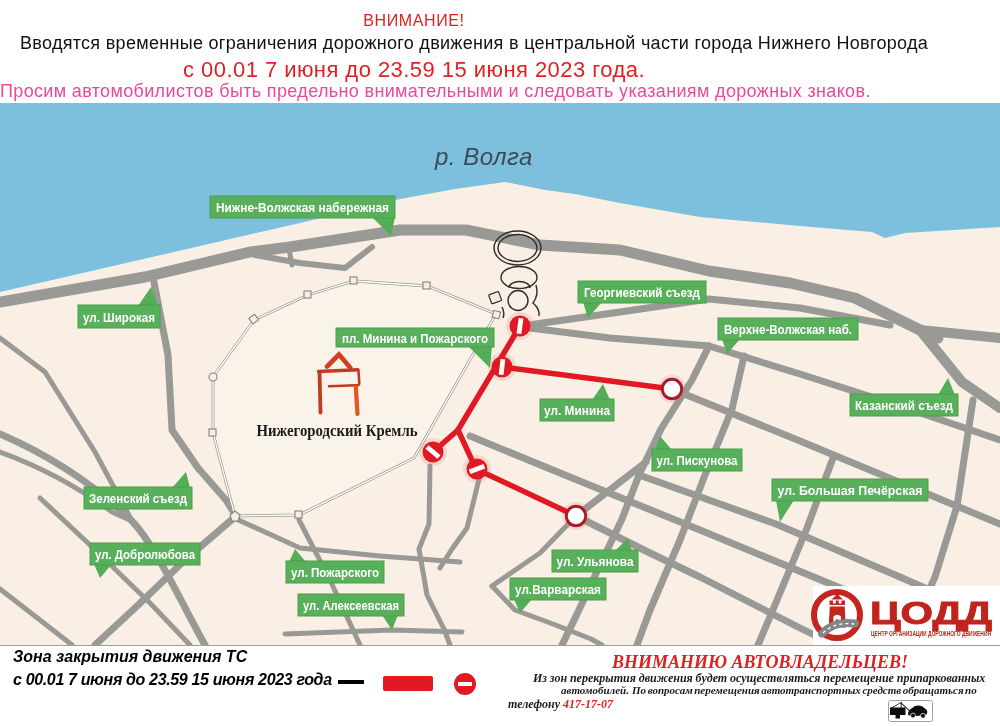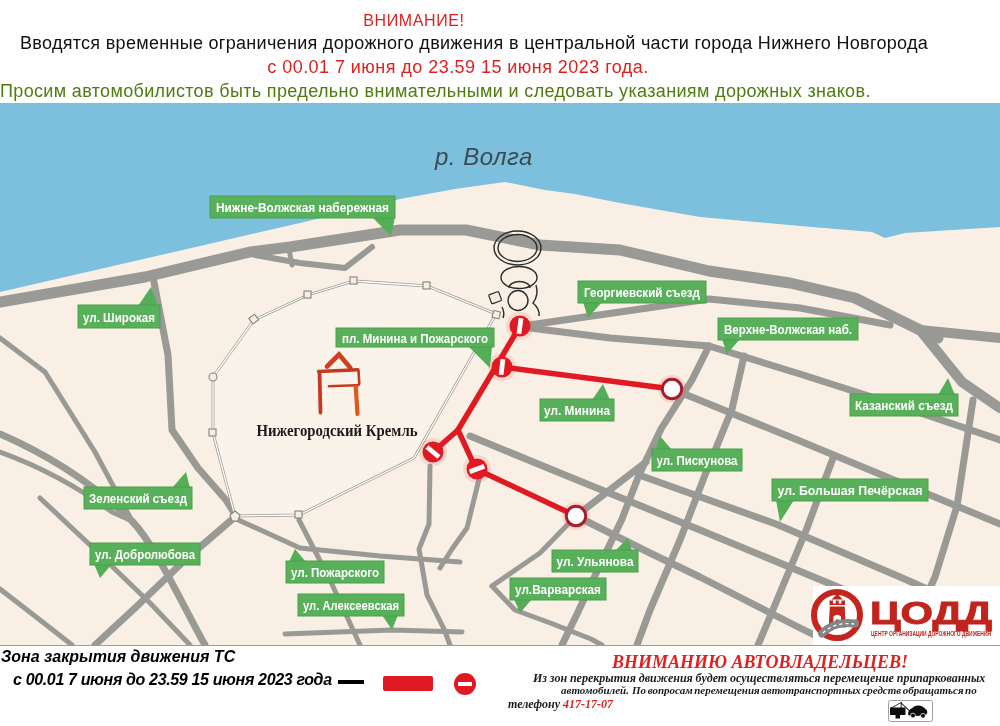--- a/index.html
+++ b/index.html
@@ -7,23 +7,23 @@
        font-family:"Liberation Sans", sans-serif;}
   .hline{position:absolute;left:0;width:828px;text-align:center;white-space:nowrap;}
 </style>
 </head>
 <body>
 
 <div class="hline" style="top:12px;font-size:16px;letter-spacing:0.6px;color:#e21e1e;">ВНИМАНИЕ!</div>
 
 <div class="hline" style="top:33px;font-size:18px;color:#111;letter-spacing:0.3px;padding-left:20px;">Вводятся временные ограничения дорожного движения в центральной части города Нижнего Новгорода</div>
 
-<div class="hline" style="top:57px;font-size:18px;letter-spacing:0.45px;color:#e21e1e;margin-left:44px;">с 00.01 7 июня до 23.59 15 июня 2023 года.</div>
-
-<div class="hline" style="top:81px;font-size:18px;letter-spacing:0.35px;color:#4d7c0f;">Просим автомобилистов быть предельно внимательными и следовать указаниям дорожных знаков.</div>
+<div class="hline" style="top:57px;font-size:22px;letter-spacing:0.45px;color:#e21e1e;">с 00.01 7 июня до 23.59 15 июня 2023 года.</div>
+
+<div class="hline" style="top:81px;font-size:18px;letter-spacing:0.35px;color:#ec4899;">Просим автомобилистов быть предельно внимательными и следовать указаниям дорожных знаков.</div>
 
 <svg width="1000" height="543" viewBox="0 103 1000 543" style="position:absolute;top:103px;left:0;">
 
   <rect x="0" y="103" width="1000" height="543" fill="#7cc0de"></rect>
 
   <path d="M0,292 L100,269 L200,246 L300,223 L400,199 L455,189 L505,182 L545,190 L575,194 L620,203 L700,217 L800,226 L872,232 L885,238 L905,233 L1000,227 L1000,646 L0,646 Z" fill="#f9efe4"></path>
 
   <text x="435" y="165" font-size="24" font-style="italic" fill="#3d4a52" font-family="Liberation Sans, sans-serif" letter-spacing="0.5">р. Волга</text>
 
   <g stroke="#999996" fill="none" stroke-linecap="round" stroke-linejoin="round">
@@ -275,21 +275,21 @@
     <path d="M823,633 Q835,621.5 854,624" stroke="#ffffff" stroke-width="1.3" stroke-dasharray="3.2,3" fill="none"></path>
 
     <text x="870" y="624" font-size="31" font-weight="bold" fill="#c0241c" stroke="#c0241c" stroke-width="0.9" font-family="Liberation Sans, sans-serif" textLength="122" lengthAdjust="spacingAndGlyphs">ЦОДД</text>
 
     <text x="871" y="636" font-size="6.5" font-weight="bold" fill="#c0241c" font-family="Liberation Sans, sans-serif" textLength="120" lengthAdjust="spacingAndGlyphs">ЦЕНТР ОРГАНИЗАЦИИ ДОРОЖНОГО ДВИЖЕНИЯ</text>
   </g>
 
   <line x1="0" y1="645.5" x2="1000" y2="645.5" stroke="#9c9c9a" stroke-width="1"></line>
 </svg>
 
-<div style="position:absolute;left:1px;top:648px;font-size:16px;font-weight:bold;font-style:italic;color:#000;white-space:nowrap;">Зона закрытия движения ТС</div>
+<div style="position:absolute;left:13px;top:648px;font-size:16px;font-weight:bold;font-style:italic;color:#000;white-space:nowrap;">Зона закрытия движения ТС</div>
 <div style="position:absolute;left:13px;top:671px;font-size:16px;letter-spacing:-0.35px;font-weight:bold;font-style:italic;color:#000;white-space:nowrap;">с 00.01 7 июня до 23.59 15 июня 2023 года</div>
 
 <div style="position:absolute;left:338px;top:680px;width:26px;height:4px;background:#000;"></div>
 
 <div style="position:absolute;left:383px;top:676px;width:50px;height:15px;background:#e01922;border-radius:2px;"></div>
 
 <svg width="26" height="26" style="position:absolute;left:452px;top:671px;">
     <circle cx="13" cy="13" r="11" fill="#e01922"></circle>
     <rect x="6" y="11" width="14" height="4" fill="#fff"></rect>
   </svg>

